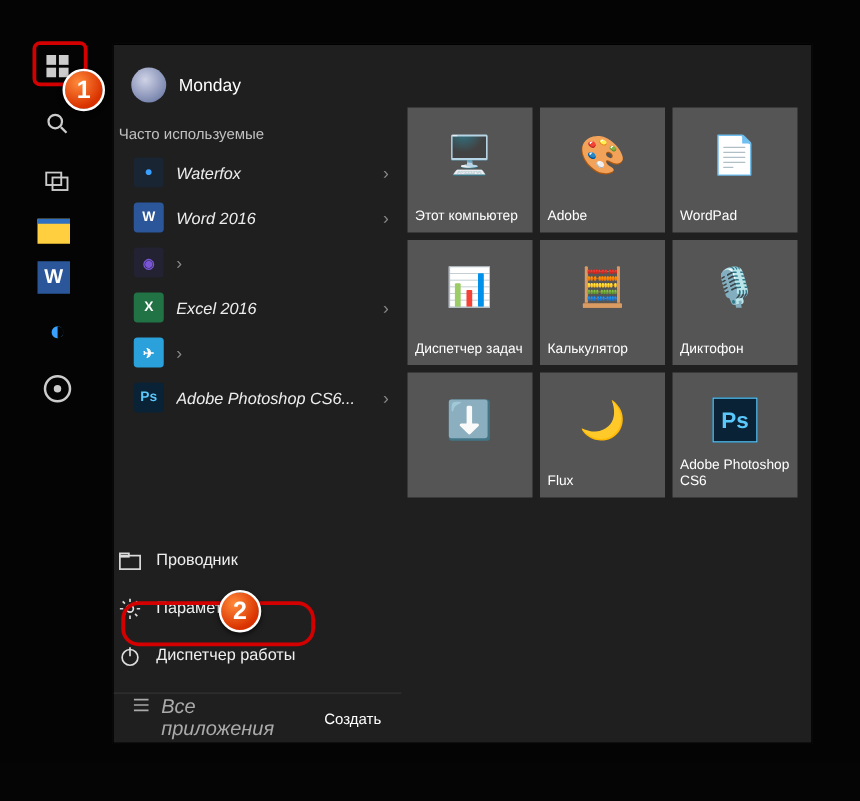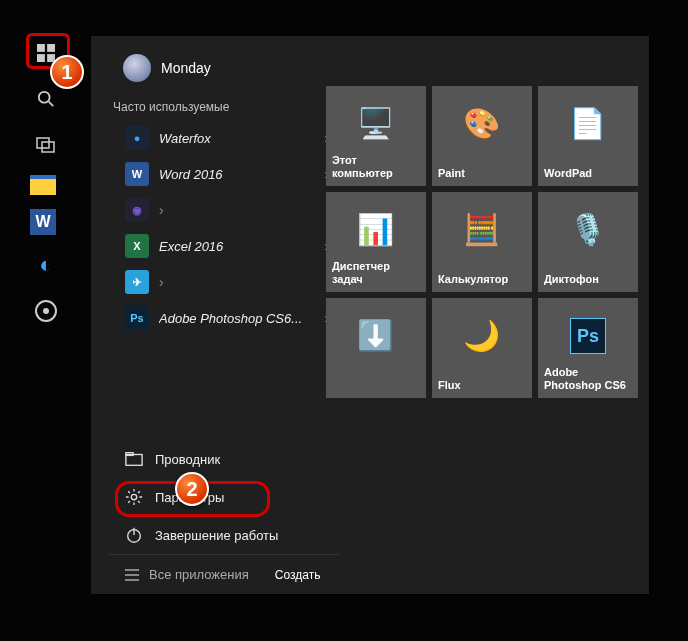--- a/index.html
+++ b/index.html
@@ -33,21 +33,21 @@
     box-shadow:0 2px 4px rgba(0,0,0,0.6);
   }
   #badge1 { left:50px; top:55px; }
   #badge2 { left:175px; top:472px; }
 
   
   .start-menu {
     position:absolute; left:90px; top:35px; width:560px; height:560px;
     background:#1f1f1f; border:1px solid #000;
   }
-  .sm-left { position:absolute; left:18px; top:0; width:230px; height:100%; padding-top:10px; }
+  .sm-left { position:absolute; left:0; top:0; width:230px; height:100%; padding-top:10px; }
   .sm-right { position:absolute; left:235px; top:50px; width:320px; }
 
   .user-row { display:flex; align-items:center; gap:10px; padding:8px 14px; }
   .avatar { width:28px; height:28px; border-radius:50%;
     background: radial-gradient(circle at 40% 35%, #cfd3e6, #5b6a9a); }
   .user-name { font-size:14px; color:#fff; }
 
   .section-label { font-size:12px; color:#c0c0c0; padding:10px 4px 6px; }
 
   .app-row {
@@ -57,42 +57,42 @@
   .app-icon {
     width:24px; height:24px; border-radius:3px;
     display:flex; align-items:center; justify-content:center;
     font-size:11px; font-weight:700; color:#fff;
   }
   .app-label { flex:1; font-size:13px; white-space:nowrap; overflow:hidden; text-overflow:ellipsis;font-style:italic; }
   .chev { color:#8a8a8a; font-size:14px; }
 
   .sm-bottom { position:absolute; left:0; bottom:0; width:230px; }
   .sys-row {
-    display:flex; align-items:center; gap:12px;
-    height:38px; padding:0 16px; color:#eee; font-size:13px;
+    display:flex; align-items:flex-start; gap:12px;
+    height:38px; padding:0 4px; color:#eee; font-size:13px;
   }
   .sys-icon { width:18px; height:18px; color:#ddd; }
   .settings-highlight {
     position:absolute; left:6px; bottom:77px; width:155px; height:36px;
     border:3px solid #d40000; border-radius:14px;
   }
   .bottom-row { display:flex; align-items:center; gap:26px; height:40px; padding:0 16px; border-top:1px solid #333; }
-  .bottom-link { color:#aaa; font-size:13px; display:flex; align-items:center; gap:10px; }
+  .bottom-link { color:#aaa; font-size:16px; display:flex; align-items:flex-start; gap:10px;font-style:italic; }
   .create-link { color:#ffffff; font-size:12px; }
 
   
   .tile-grid { display:grid; grid-template-columns:repeat(3,100px); gap:6px; }
   .tile {
     width:100px; height:100px; background:#555;
     display:flex; flex-direction:column; justify-content:flex-end;
     padding:6px; color:#fff; font-size:11px;
     position:relative;
   }
   .tile-icon { position:absolute; top:20px; left:50%; transform:translateX(-50%); font-size:30px; }
-  .tile-label { line-height:1.2;font-weight:bold; }
+  .tile-label { line-height:1.2; }
 
   svg { display:block; }
 </style>
 </head>
 <body>
 
 <div class="dim"></div>
 
 <div class="taskbar">
   <div class="task-btn">
@@ -179,21 +179,21 @@
             <circle cx="10" cy="10" r="3" fill="none" stroke="#ddd" stroke-width="1.5"></circle>
             <path d="M10 1v3M10 16v3M1 10h3M16 10h3M3.5 3.5l2 2M14.5 14.5l2 2M3.5 16.5l2-2M14.5 5.5l2-2" stroke="#ddd" stroke-width="1.5"></path>
           </svg>
         <span>Параметры</span>
       </div>
       <div class="sys-row">
         <svg class="sys-icon" viewBox="0 0 20 20">
             <circle cx="10" cy="11" r="7" fill="none" stroke="#ddd" stroke-width="1.5"></circle>
             <line x1="10" y1="2" x2="10" y2="10" stroke="#ddd" stroke-width="1.5"></line>
           </svg>
-        <span>Завершение работы</span>
+        <span>Диспетчер работы</span>
       </div>
       <div class="bottom-row">
         <div class="bottom-link">
           <svg width="14" height="14" viewBox="0 0 14 14">
               <line x1="0" y1="2" x2="14" y2="2" stroke="#aaa" stroke-width="1.5"></line>
               <line x1="0" y1="7" x2="14" y2="7" stroke="#aaa" stroke-width="1.5"></line>
               <line x1="0" y1="12" x2="14" y2="12" stroke="#aaa" stroke-width="1.5"></line>
             </svg>
           <span>Все приложения</span>
         </div>
@@ -204,21 +204,21 @@
   </div>
 
   <div class="sm-right">
     <div class="tile-grid" id="tile-grid">
         <div class="tile">
           <div class="tile-icon">🖥️</div>
           <div class="tile-label">Этот компьютер</div>
         </div>
         <div class="tile">
           <div class="tile-icon">🎨</div>
-          <div class="tile-label">Paint</div>
+          <div class="tile-label">Adobe</div>
         </div>
         <div class="tile">
           <div class="tile-icon">📄</div>
           <div class="tile-label">WordPad</div>
         </div>
         <div class="tile">
           <div class="tile-icon">📊</div>
           <div class="tile-label">Диспетчер задач</div>
         </div>
         <div class="tile">

